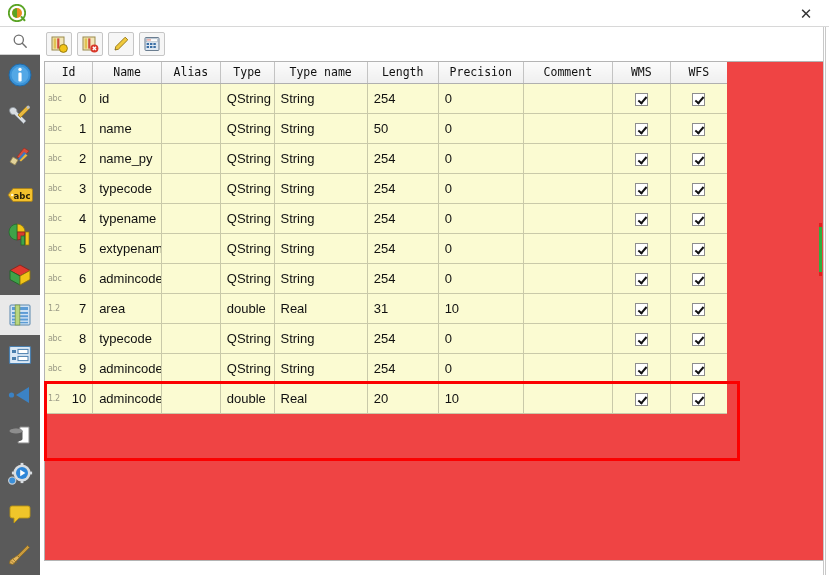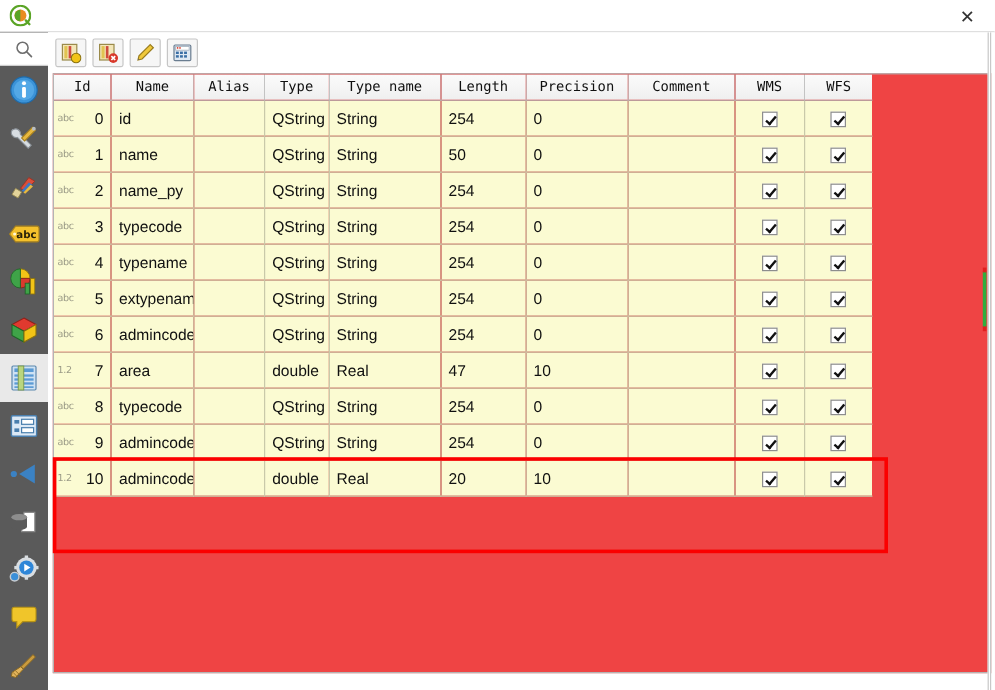--- a/index.html
+++ b/index.html
@@ -507,21 +507,21 @@
             <td style="width: 88px;"></td>
             <td class="c-check" style="width: 57px;"><span class="chk"></span></td>
             <td class="c-check" style="width: 56px; border-right: none;"><span class="chk"></span></td>
           </tr>
           <tr>
             <td class="c-id" style="width: 47px;"><span class="typeicon">1.2</span>7</td>
             <td style="width: 68px;">area</td>
             <td style="width: 58px;"></td>
             <td style="width: 53px;">double</td>
             <td style="width: 92px;">Real</td>
-            <td style="width: 70px;">47</td>
+            <td style="width: 70px;">31</td>
             <td style="width: 84px;">10</td>
             <td style="width: 88px;"></td>
             <td class="c-check" style="width: 57px;"><span class="chk"></span></td>
             <td class="c-check" style="width: 56px; border-right: none;"><span class="chk"></span></td>
           </tr>
           <tr>
             <td class="c-id" style="width: 47px;"><span class="typeicon">abc</span>8</td>
             <td style="width: 68px;">typecode</td>
             <td style="width: 58px;"></td>
             <td style="width: 53px;">QString</td>

